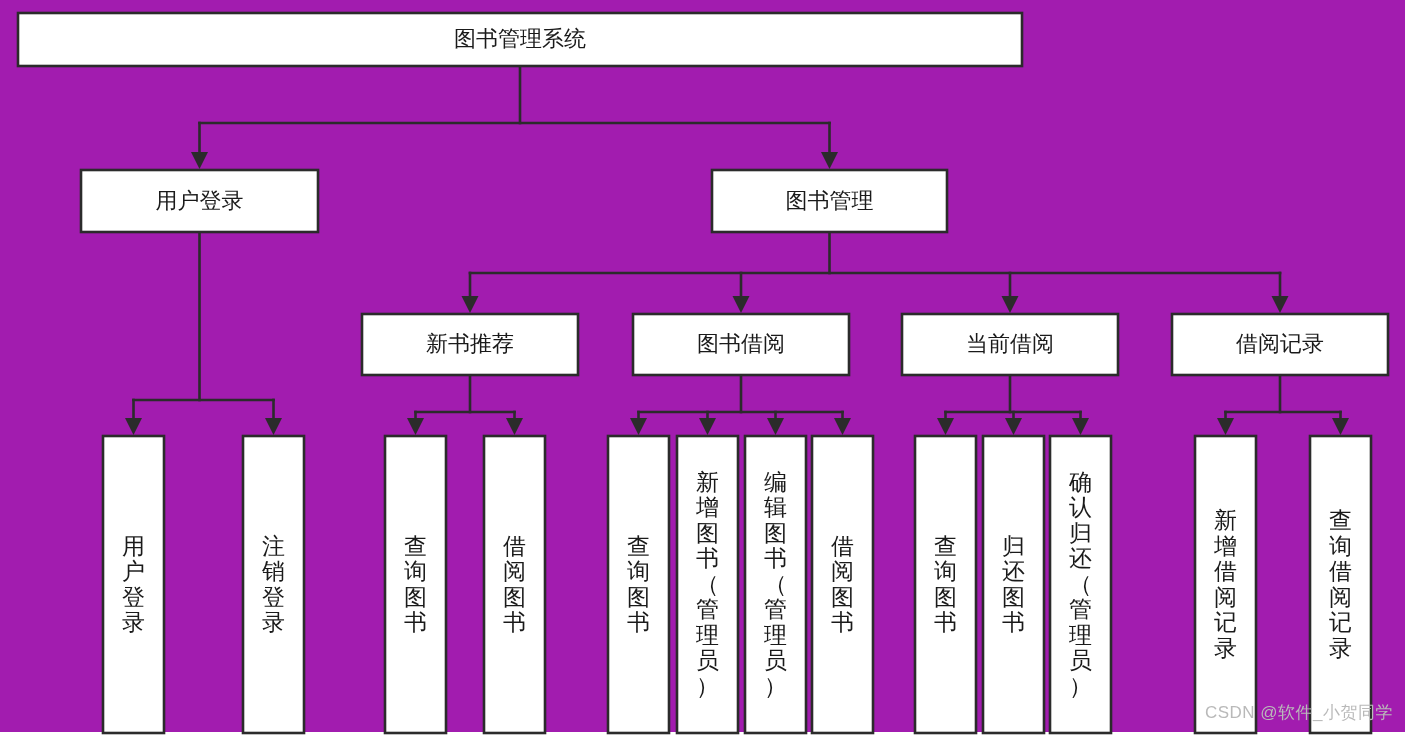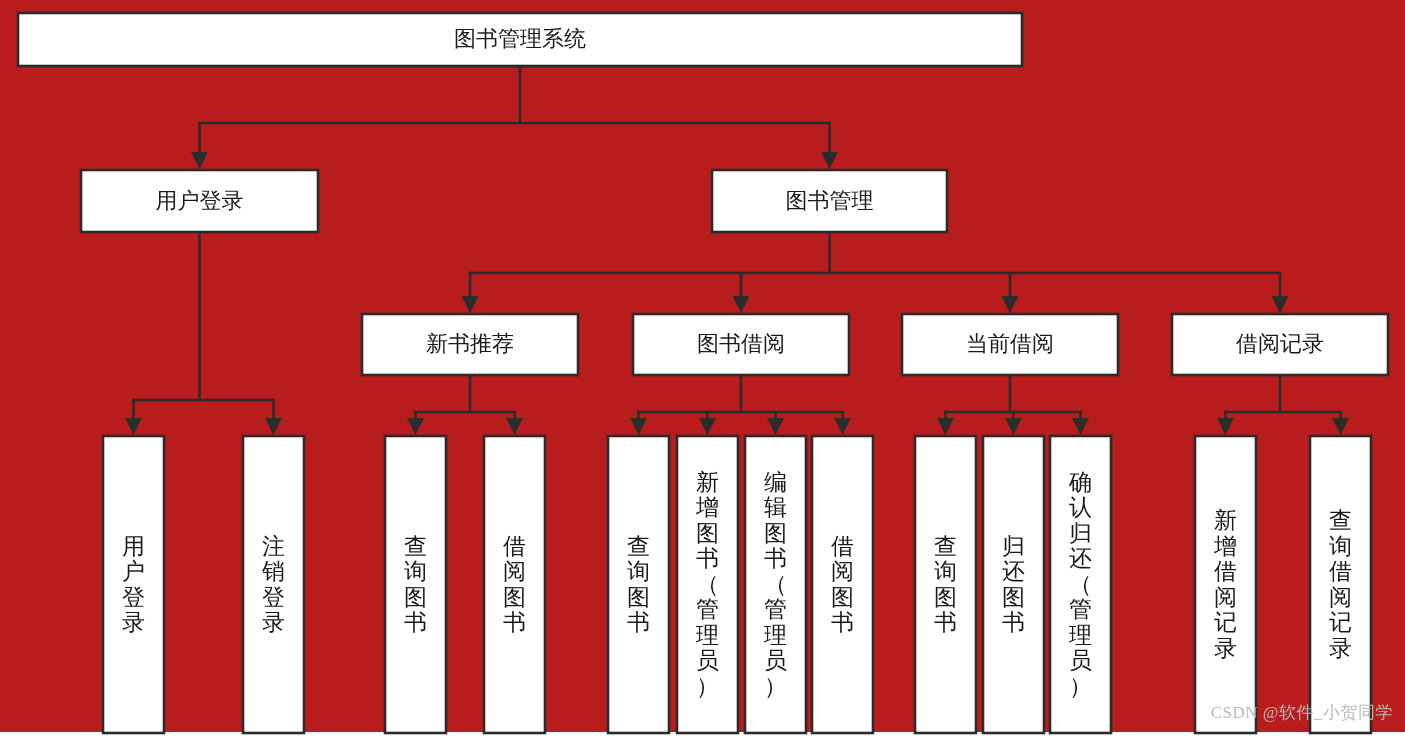--- a/index.html
+++ b/index.html
@@ -11,21 +11,21 @@
     width: 1405px;
     height: 747px;
     font-family: "Liberation Sans", "DejaVu Sans", sans-serif;
     overflow: hidden;
     position: relative;
   }
   #diagram-root {
     position: relative;
     width: 1405px;
     height: 732px;
-    background: #b91c1c;
+    background: #a21caf;
   }
   svg#tree-svg {
     position: absolute;
     top: 0;
     left: 0;
     width: 1405px;
     height: 747px;
     display: block;
   }
   .node-box {
@@ -53,21 +53,21 @@
   .node-label-v {
     font-family: "Liberation Sans", "DejaVu Sans", sans-serif;
     font-size: 23px;
     fill: #1a1a1a;
     text-anchor: middle;
   }
   .watermark {
     position: absolute;
     right: 12px;
     bottom: 8px;
-    font-family: Liberation Serif, serif;
+    font-family: Liberation Sans, sans-serif;
     font-size: 17px;
     color: #b9b9b9;
     white-space: nowrap;
     letter-spacing: 0.5px;
     user-select: none;
   }
 </style>
 </head>
 <body>
 

